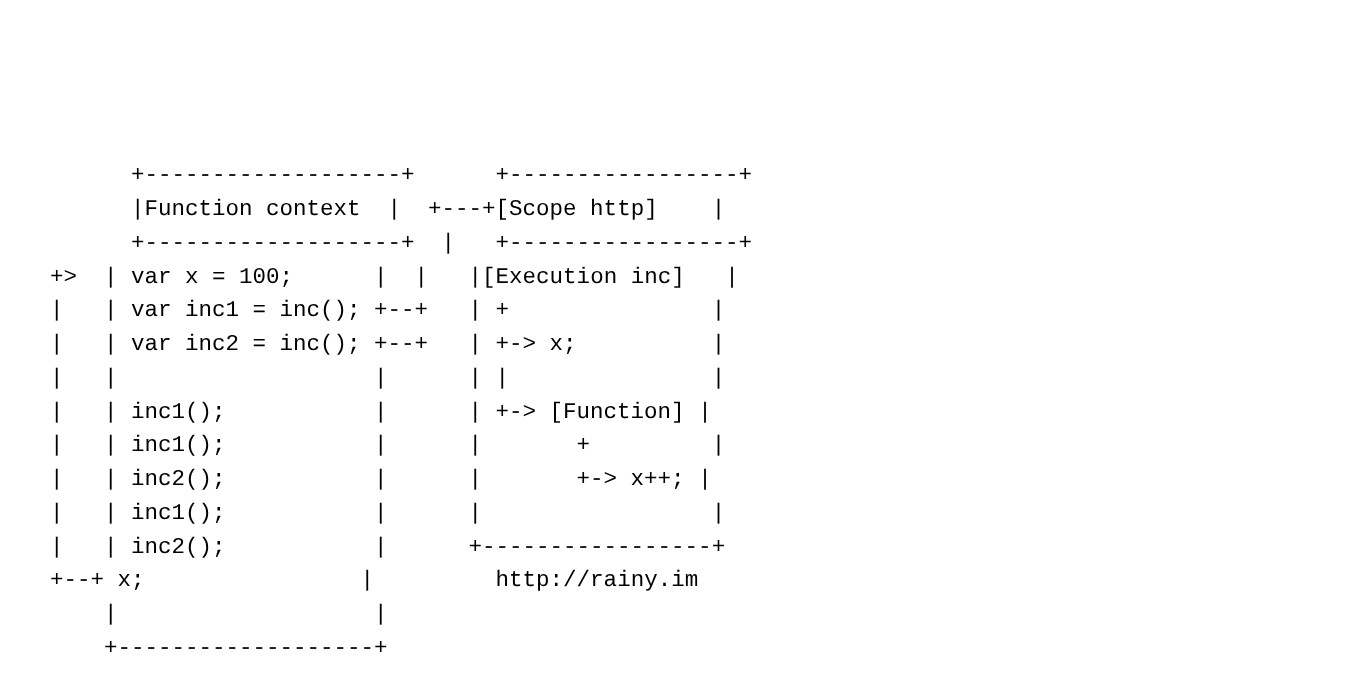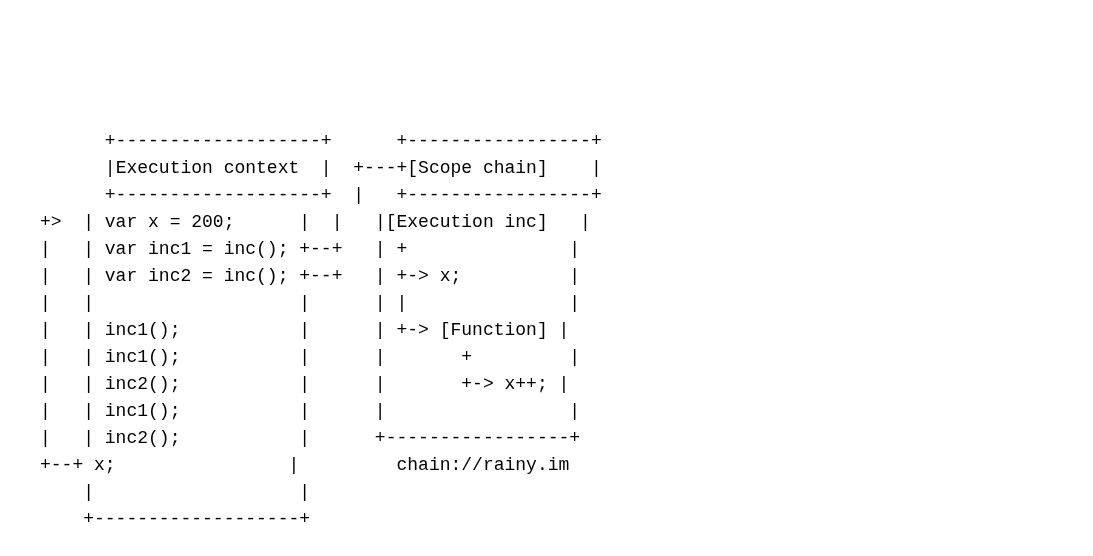--- a/index.html
+++ b/index.html
@@ -19,29 +19,29 @@
     .diagram {
       display: block;
     }
   </style>
 </head>
 <body>
 
 
 
 <div class="diagram"><span>      +-------------------+      +-----------------+</span>
-<span>      |</span><span>Execution context</span><span>  |  +---+</span><span>[Scope chain]</span><span>    |</span>
+<span>      |</span><span>Function context</span><span>  |  +---+</span><span>[Scope http]</span><span>    |</span>
 <span>      +-------------------+  |   +-----------------+</span>
-<span>+&gt;  |</span><span> var x = 200;</span><span>      |  |   |</span><span>[Execution inc]</span><span>   |</span>
+<span>+&gt;  |</span><span> var x = 100;</span><span>      |  |   |</span><span>[Execution inc]</span><span>   |</span>
 <span>|   |</span><span> var inc1 = inc();</span><span> +--+   |</span><span> +</span><span>               |</span>
 <span>|   |</span><span> var inc2 = inc();</span><span> +--+   |</span><span> +-&gt; x;</span><span>          |</span>
 <span>|   |</span><span></span><span>                   |      |</span><span> |</span><span>               |</span>
 <span>|   |</span><span> inc1();</span><span>           |      |</span><span> +-&gt; [Function]</span><span> |</span>
 <span>|   |</span><span> inc1();</span><span>           |      |</span><span>       +</span><span>         |</span>
 <span>|   |</span><span> inc2();</span><span>           |      |</span><span>       +-&gt; x++;</span><span> |</span>
 <span>|   |</span><span> inc1();</span><span>           |      |</span><span></span><span>                 |</span>
 <span>|   |</span><span> inc2();</span><span>           |      +-----------------+</span>
-<span>+--+</span><span> x;</span><span>                |         </span><span>chain://rainy.im</span>
+<span>+--+</span><span> x;</span><span>                |         </span><span>http://rainy.im</span>
 <span>    |                   |</span>
 <span>    +-------------------+</span></div>
 
 
 
 
 </body></html>

